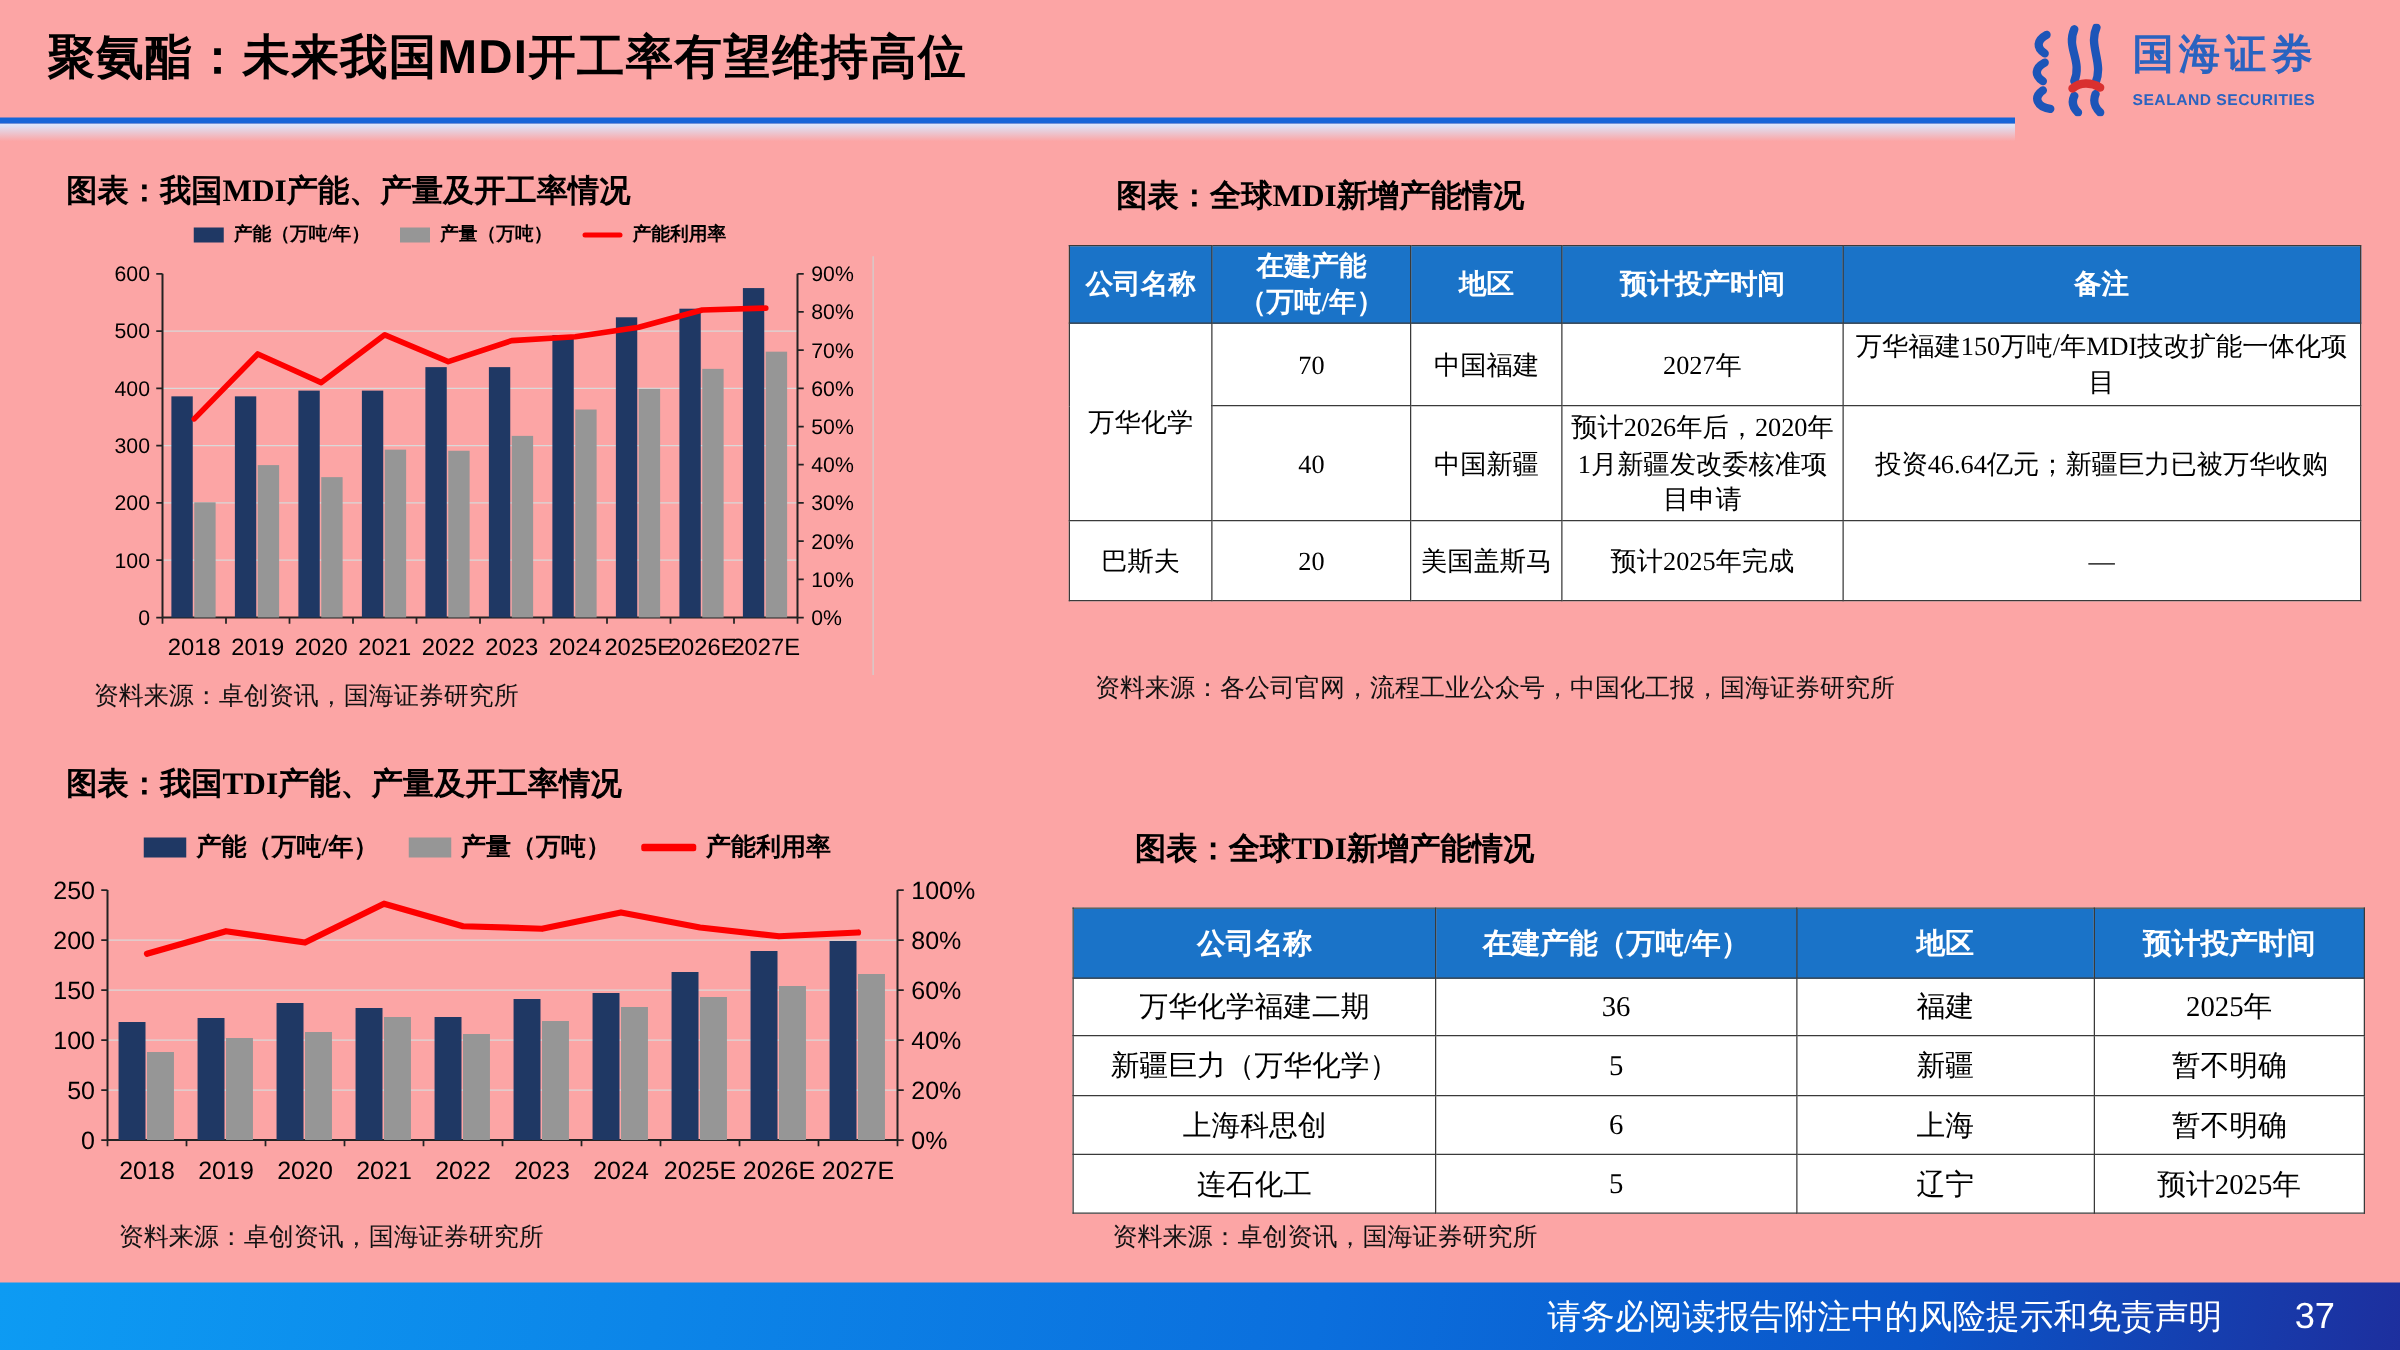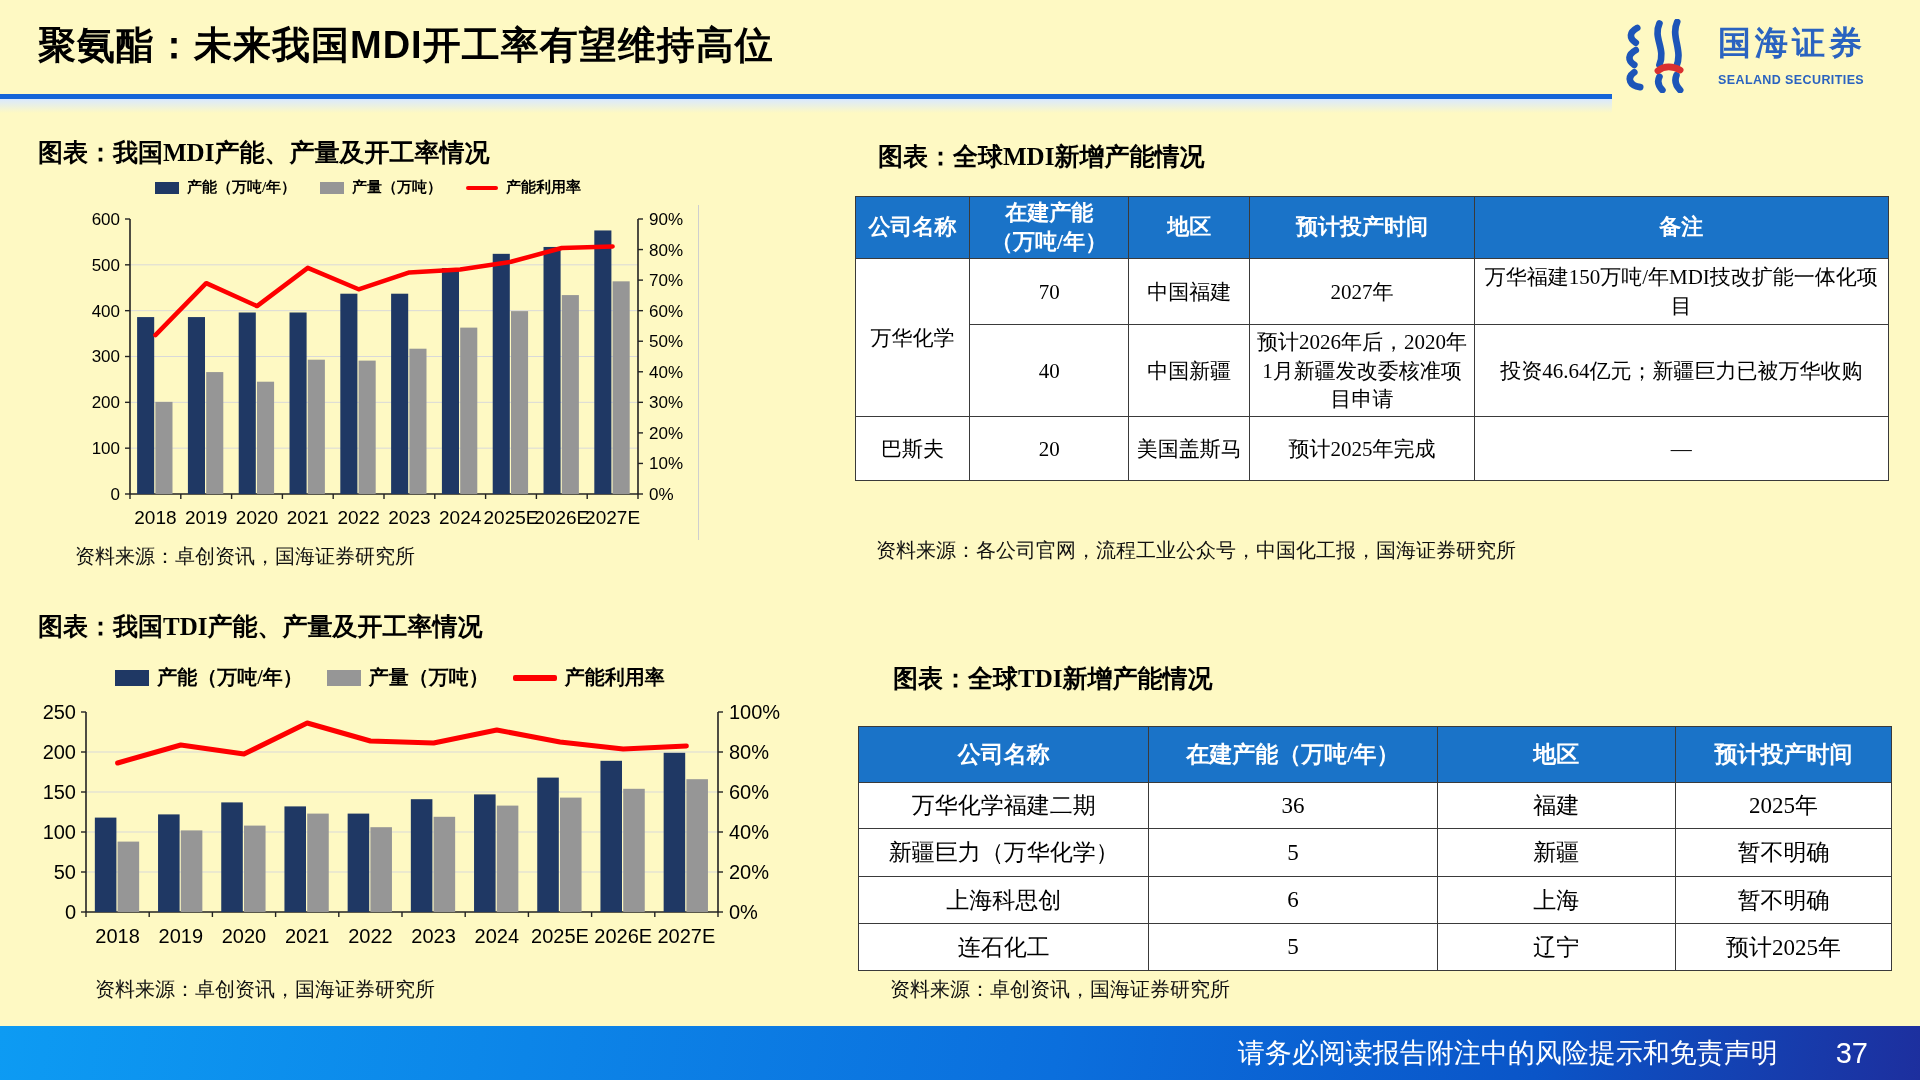--- a/index.html
+++ b/index.html
@@ -1,30 +1,30 @@
 <!DOCTYPE html>
 <html><head>
 <meta charset="utf-8">
 <style>
   html,body{margin:0;padding:0;background:#777;}
-  .slide{position:relative;width:1920px;height:1080px;background:#fef9c3;overflow:hidden;
+  .slide{position:relative;width:1920px;height:1080px;background:#fca5a5;overflow:hidden;
          font-family:"Liberation Sans",sans-serif;color:#000;}
 
   
   .page-title{position:absolute;left:38px;top:20px;font-size:38px;font-weight:900;letter-spacing:1px;}
   .title-rule{position:absolute;left:0;top:94px;width:1612px;height:5px;background:#1565D8;}
   .title-rule-glow{position:absolute;left:0;top:99px;width:1612px;height:14px;
         background:linear-gradient(#d9e9ff,rgba(255,255,255,0));}
-  .logo{position:absolute;left:1618px;top:14px;width:275px;height:84px;display:flex;align-items:center;gap:26px;}
+  .logo{position:absolute;left:1618px;top:14px;width:275px;height:84px;display:flex;align-items:center;gap:14px;}
   .logo-mark{width:74px;height:74px;flex:0 0 auto;}
   .logo-cn{font-size:33px;font-weight:bold;color:#2A63C0;letter-spacing:4px;line-height:1.1;}
   .logo-en{font-size:12.5px;font-weight:bold;color:#2A63C0;letter-spacing:0.4px;margin-top:12px;}
 
   
-  .fig-title{position:absolute;font-size:25px;font-weight:bold;font-family:"Liberation Serif",serif;}
+  .fig-title{position:absolute;font-size:25px;font-weight:bold;font-family:"Liberation Serif",serif;margin-left:15px;}
   .source{position:absolute;font-size:20px;font-family:"Liberation Serif",serif;color:#111;}
 
   
   .legend{position:absolute;display:flex;justify-content:center;align-items:center;
           font-family:"Liberation Serif",serif;}
   .legend-item{display:flex;align-items:center;margin:0 12px;}
   .legend-swatch{display:inline-block;margin-right:8px;}
   .legend-line-swatch{display:inline-block;margin-right:8px;border-radius:2px;}
   .legend-mdi{left:38px;top:178px;width:660px;font-size:15px;font-weight:bold;}
   .legend-mdi .legend-swatch{width:24px;height:12px;}

